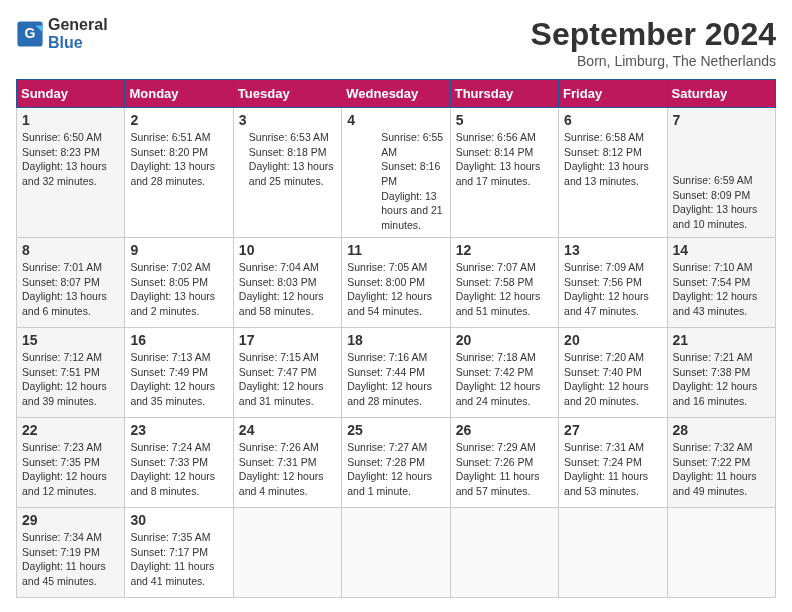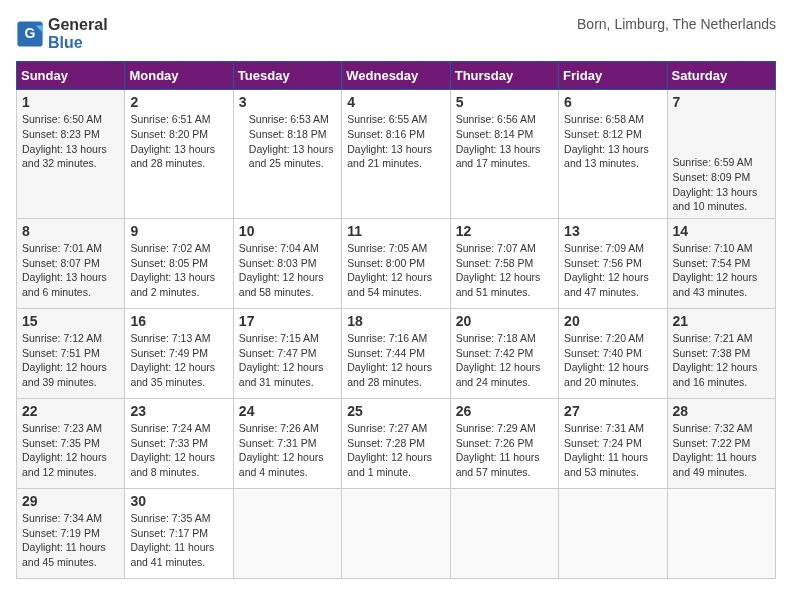--- a/index.html
+++ b/index.html
@@ -36,21 +36,21 @@
     .location {
       font-size: 14px;
       color: #555;
     }
     table {
       width: 100%;
       border-collapse: collapse;
       table-layout: fixed;
     }
     th {
-      background: #701a75;
+      background: #be185d;
       color: #fff;
       font-size: 13px;
       font-weight: bold;
       padding: 6px 4px;
       text-align: left;
       border: 1px solid #1a5a9a;
     }
     td {
       vertical-align: top;
       border: 1px solid #ccc;
@@ -85,20 +85,21 @@
       <rect x="2" y="2" width="36" height="36" rx="4" fill="#2a6db5"></rect>
       <text x="20" y="26" text-anchor="middle" fill="white" font-size="20" font-weight="bold" font-family="Arial">G</text>
       <polygon points="28,8 38,8 38,18" fill="#5bb8f5"></polygon>
     </svg>
     <div>
       <div style="font-size:16px;font-weight:bold;color:#333;line-height:1.1;">General</div>
       <div style="font-size:16px;font-weight:bold;color:#2a6db5;line-height:1.1;">Blue</div>
     </div>
   </div>
   <div class="title-block">
+    <div class="month-title">September 2024</div>
     <div class="location">Born, Limburg, The Netherlands</div>
   </div>
 </div>
 
 <table>
   <thead>
     <tr id="header-row">
         <th>Sunday</th>
         <th>Monday</th>
         <th>Tuesday</th>
@@ -123,21 +124,21 @@
 Daylight: 13 hours and 28 minutes.</div>
         </td>
         <td>
           <span class="day-num">3</span>
           <div class="cell-info" style="white-space: pre-line; margin-left: 10px;">Sunrise: 6:53 AM
 Sunset: 8:18 PM
 Daylight: 13 hours and 25 minutes.</div>
         </td>
         <td>
           <span class="day-num">4</span>
-          <div class="cell-info" style="white-space: pre-line;">Sunrise: 6:55 AM
+          <div class="cell-info" style="white-space: pre-line; margin-left: 34px;">Sunrise: 6:55 AM
 Sunset: 8:16 PM
 Daylight: 13 hours and 21 minutes.</div>
         </td>
         <td>
           <span class="day-num">5</span>
           <div class="cell-info" style="white-space: pre-line;">Sunrise: 6:56 AM
 Sunset: 8:14 PM
 Daylight: 13 hours and 17 minutes.</div>
         </td>
         <td>

